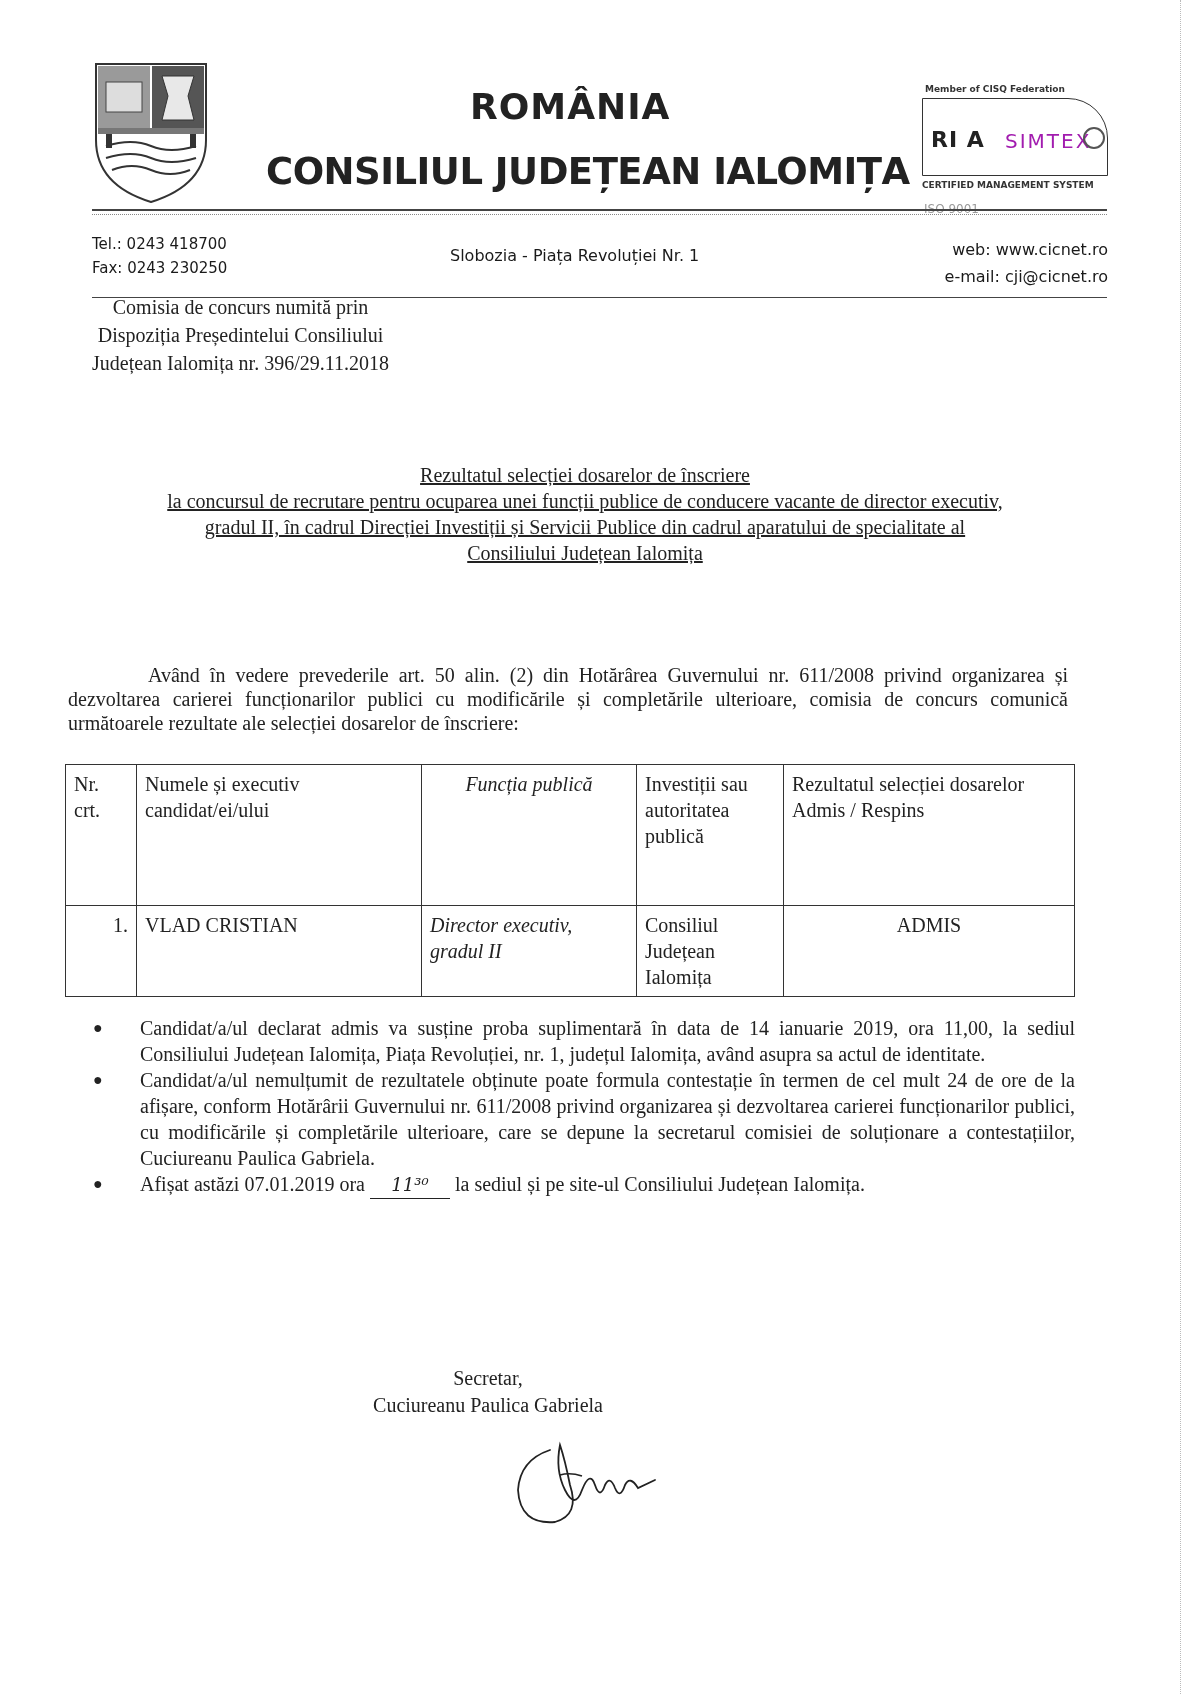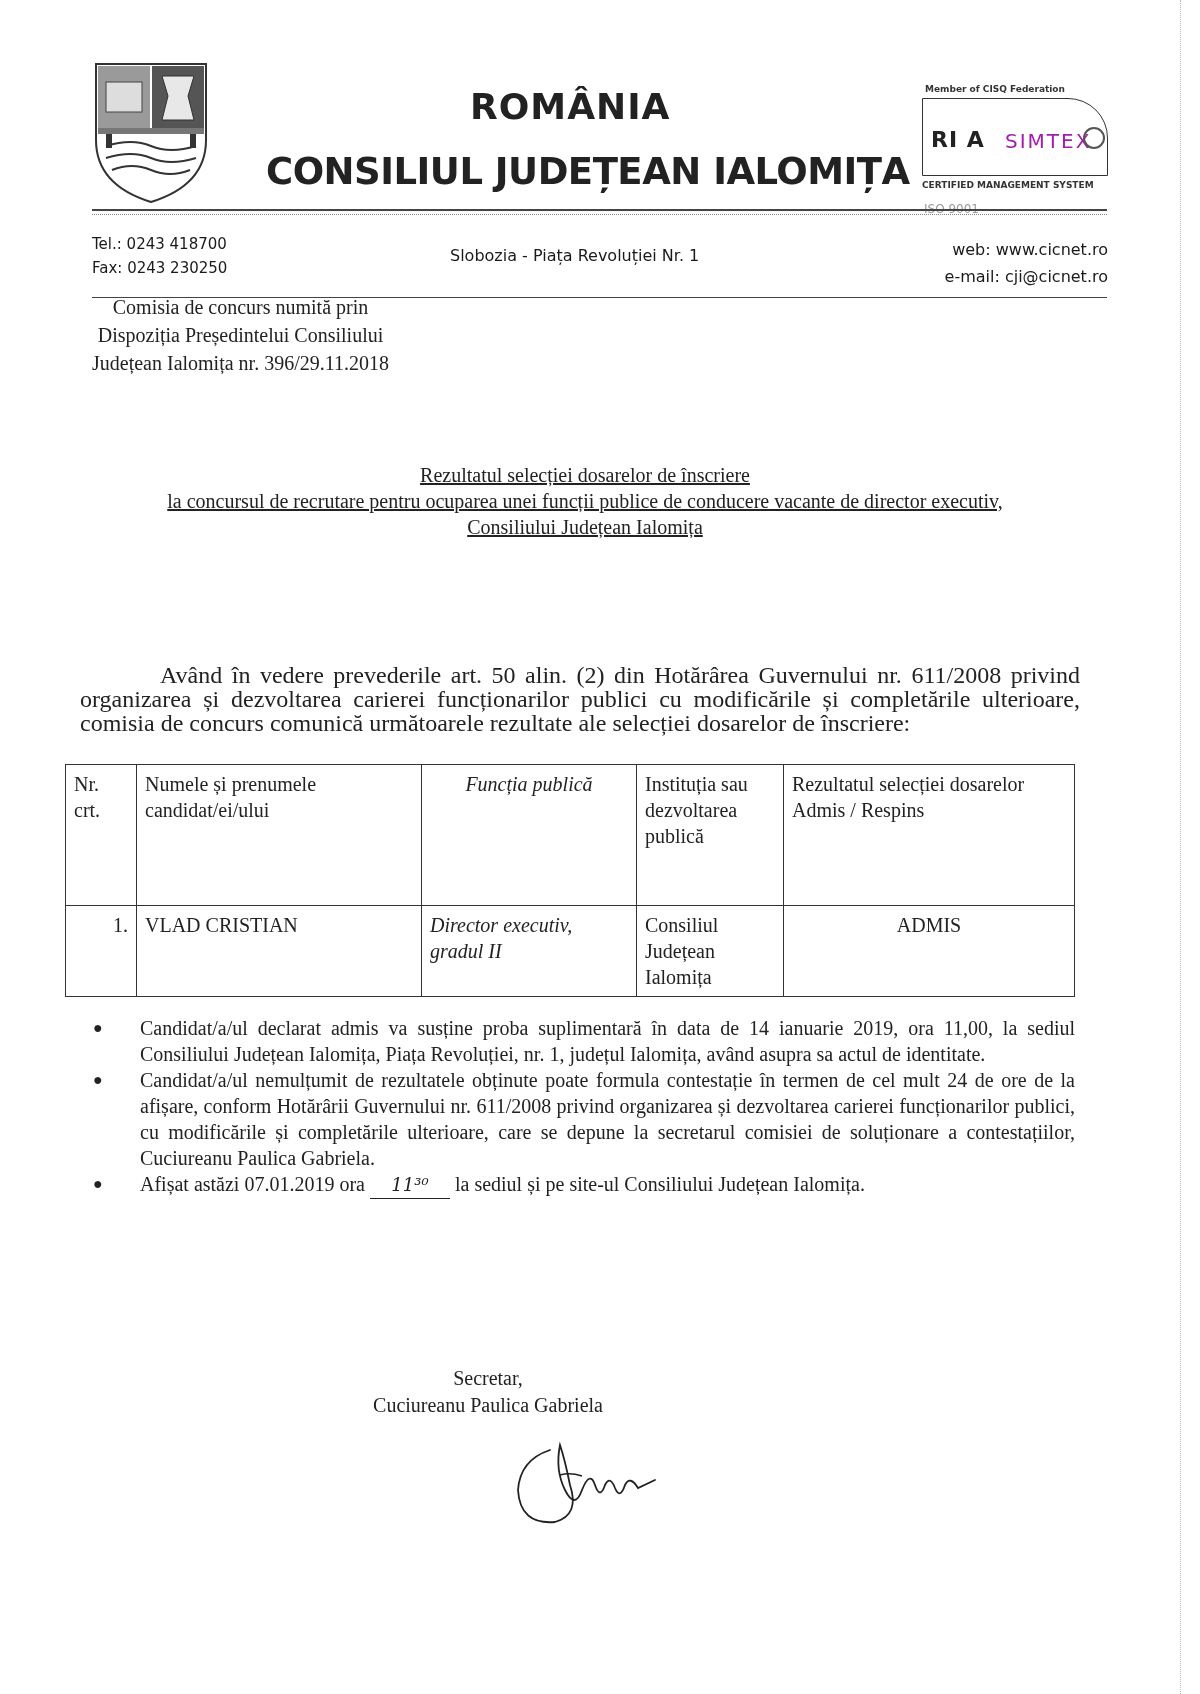--- a/index.html
+++ b/index.html
@@ -27,21 +27,21 @@
 
   #tel { left: 92px; top: 232px; font-size: 15px; line-height: 24px; }
   #addr { left: 450px; top: 246px; font-size: 16px; }
   #web { right: 92px; top: 236px; font-size: 16px; line-height: 27px; text-align: right; }
 
   #commission { left: 92px; top: 293px; font-size: 20px; line-height: 28px; color: #222; text-align: center; }
 
   #heading { left: 85px; top: 462px; width: 1000px; text-align: center; font-size: 20px; line-height: 26px; color: #222; }
   #heading span { text-decoration: underline; }
 
-  #intro { left: 80px; top: 663px; width: 1000px; font-size: 24px; line-height: 24px; text-align: justify; color: #222; }
+  #intro { left: 68px; top: 663px; width: 1000px; font-size: 20px; line-height: 24px; text-align: justify; color: #222; }
   #intro .indent { display: inline-block; width: 80px; }
 
   
   #tbl { left: 65px; top: 764px; width: 1010px; border-collapse: collapse; font-size: 20px; color: #222; }
   #tbl td { border: 1.5px solid #333; vertical-align: top; padding: 6px 8px; line-height: 26px; }
   #tbl tr.head td { height: 128px; }
   #tbl tr.row td { height: 78px; }
   .c1 { width: 54px; }
   .c2 { width: 268px; }
   .c3 { width: 198px; font-style: italic; }
@@ -108,32 +108,33 @@
 
 <div id="commission" class="abs serif">
   <div>Comisia de concurs numită prin</div>
   <div>Dispoziția Președintelui Consiliului</div>
   <div>Județean Ialomița nr. 396/29.11.2018</div>
 </div>
 
 <div id="heading" class="abs serif">
   <div><span>Rezultatul selecției dosarelor de înscriere</span></div>
   <div><span>la concursul de recrutare pentru ocuparea unei funcții publice de conducere vacante de director executiv,</span></div>
+  <div><span>gradul II,  în  cadrul  Direcției  Investiții și Servicii Publice din cadrul aparatului de specialitate al</span></div>
   <div><span>Consiliului Județean Ialomița</span></div>
 </div>
 
 <div id="intro" class="abs serif"><span class="indent"></span><span>Având în vedere prevederile art. 50 alin. (2) din Hotărârea Guvernului nr. 611/2008 privind organizarea și dezvoltarea carierei funcționarilor publici cu modificările și completările ulterioare, comisia de concurs comunică următoarele rezultate ale selecției dosarelor de înscriere:</span></div>
 
 <table id="tbl" class="abs serif">
   <tbody>
       <tr class="head">
     <td class="c1">Nr. crt.</td>
-    <td class="c2">Numele și prenumele candidat/ei/ului</td>
+    <td class="c2">Numele și executiv candidat/ei/ului</td>
     <td class="c3 center">Funcția publică</td>
-    <td class="c4">Instituția sau dezvoltarea publică</td>
+    <td class="c4">Investiții sau autoritatea publică</td>
     <td>Rezultatul selecției dosarelor Admis / Respins</td>
   </tr>
   <tr class="row">
     <td class="c1 right">1.</td>
     <td class="c2">VLAD CRISTIAN</td>
     <td class="c3">Director executiv, gradul II</td>
     <td class="c4">Consiliul Județean Ialomița</td>
     <td class="center">ADMIS</td>
   </tr>
 </tbody>

